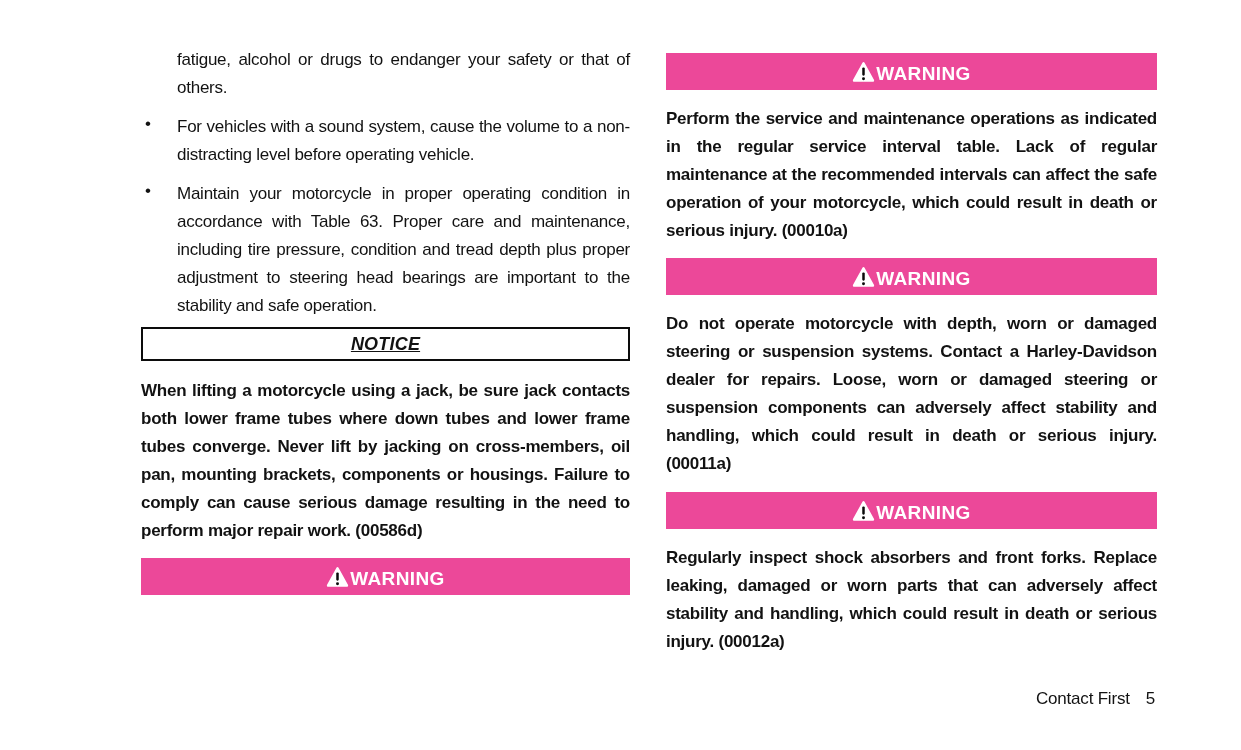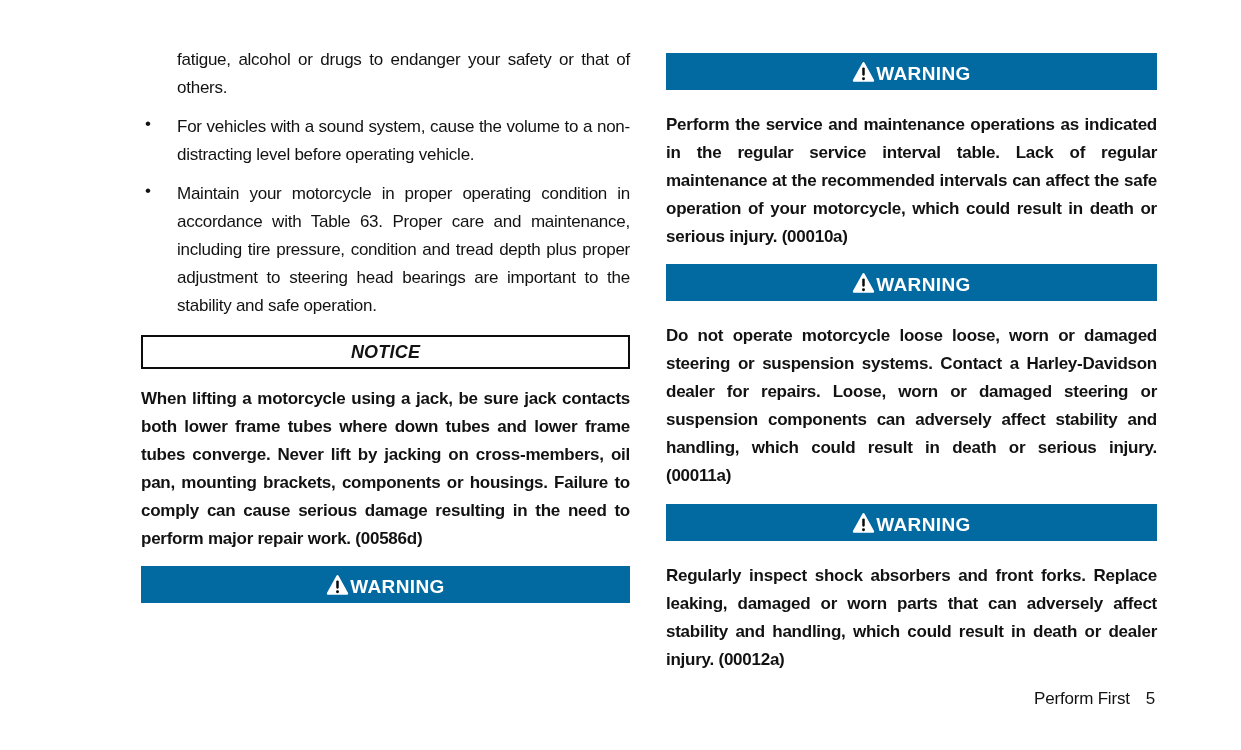--- a/index.html
+++ b/index.html
@@ -38,42 +38,43 @@
   }
   .bullet-dot {
     position: absolute;
     left: 4px;
     top: 0;
     font-size: 17px;
     line-height: 22px;
   }
 
   .notice-box {
-    margin-top: 15px;
+    margin-top: 7px;
     border: 2px solid #0c0c0c;
     height: 30px;
     display: flex;
     align-items: center;
     justify-content: center;
+    text-decoration: underline;
   }
   .notice-label {
     font-size: 18px;
     font-weight: 700;
     font-style: italic;
     letter-spacing: 0.2px;
   }
 
   .bold-para {
     font-weight: 700;
     margin-top: 16px;
   }
 
   .warning-bar {
     margin-top: 13px;
-    background: #0369a1;
+    background: #ec4899;
     height: 37px;
     display: flex;
     align-items: center;
     justify-content: center;
   }
   .warning-label {
     color: #ffffff;
     font-size: 19px;
     font-weight: 700;
     letter-spacing: 0.4px;
@@ -81,21 +82,21 @@
   }
   .warn-icon {
     display: inline-block;
     width: 23px;
     height: 22px;
     margin-right: 1px;
     vertical-align: -3px;
   }
 
   .mt14 { margin-top: 14px; }
-  .mt15 { margin-top: 21px; }
+  .mt15 { margin-top: 15px; }
 
   .footer {
     position: absolute;
     top: 689px;
     right: 86px;
     font-size: 17px;
     letter-spacing: -0.2px;
     white-space: nowrap;
   }
   .footer .page-num { margin-left: 16px; }
@@ -153,31 +154,31 @@
   <div class="warning-bar">
     <span class="warning-label">
       <svg class="warn-icon" viewBox="0 0 24 22" xmlns="http://www.w3.org/2000/svg" aria-hidden="true">
         <path d="M10.9 1.4 L1.1 19.1 C0.5 20.2 1.2 21.3 2.4 21.3 L21.6 21.3 C22.8 21.3 23.5 20.2 22.9 19.1 L13.1 1.4 C12.5 0.3 11.5 0.3 10.9 1.4 Z" fill="#ffffff"></path>
         <rect x="10.7" y="6.2" width="2.6" height="8.6" rx="1.2" fill="#0a0a0a"></rect>
         <circle cx="12" cy="18" r="1.55" fill="#0a0a0a"></circle>
       </svg><span>WARNING</span>
     </span>
   </div>
 
-  <p class="body-text bold-para mt15">Do not operate motorcycle loose loose, worn or damaged steering or suspension systems. Contact a Harley-Davidson dealer for repairs. Loose, worn or damaged steering or suspension components can adversely affect stability and handling, which could result in death or serious injury. (00011a)</p>
+  <p class="body-text bold-para mt15">Do not operate motorcycle with depth, worn or damaged steering or suspension systems. Contact a Harley-Davidson dealer for repairs. Loose, worn or damaged steering or suspension components can adversely affect stability and handling, which could result in death or serious injury. (00011a)</p>
 
   <div class="warning-bar mt14">
     <span class="warning-label">
       <svg class="warn-icon" viewBox="0 0 24 22" xmlns="http://www.w3.org/2000/svg" aria-hidden="true">
         <path d="M10.9 1.4 L1.1 19.1 C0.5 20.2 1.2 21.3 2.4 21.3 L21.6 21.3 C22.8 21.3 23.5 20.2 22.9 19.1 L13.1 1.4 C12.5 0.3 11.5 0.3 10.9 1.4 Z" fill="#ffffff"></path>
         <rect x="10.7" y="6.2" width="2.6" height="8.6" rx="1.2" fill="#0a0a0a"></rect>
         <circle cx="12" cy="18" r="1.55" fill="#0a0a0a"></circle>
       </svg><span>WARNING</span>
     </span>
   </div>
 
-  <p class="body-text bold-para mt15">Regularly inspect shock absorbers and front forks. Replace leaking, damaged or worn parts that can adversely affect stability and handling, which could result in death or dealer injury. (00012a)</p>
+  <p class="body-text bold-para mt15">Regularly inspect shock absorbers and front forks. Replace leaking, damaged or worn parts that can adversely affect stability and handling, which could result in death or serious injury. (00012a)</p>
 
 </div>
 
 <div class="footer">
-  <span>Perform First</span><span class="page-num">5</span>
+  <span>Contact First</span><span class="page-num">5</span>
 </div>
 
 </body></html>

